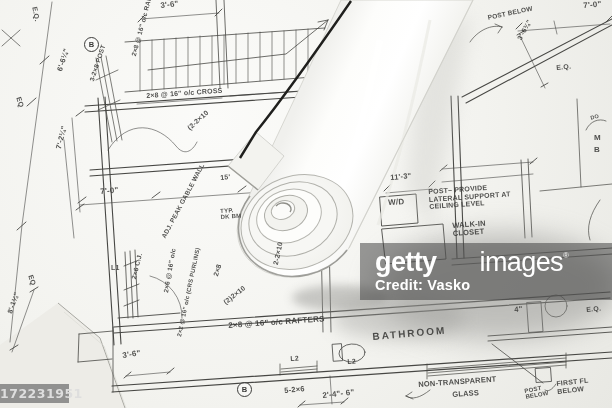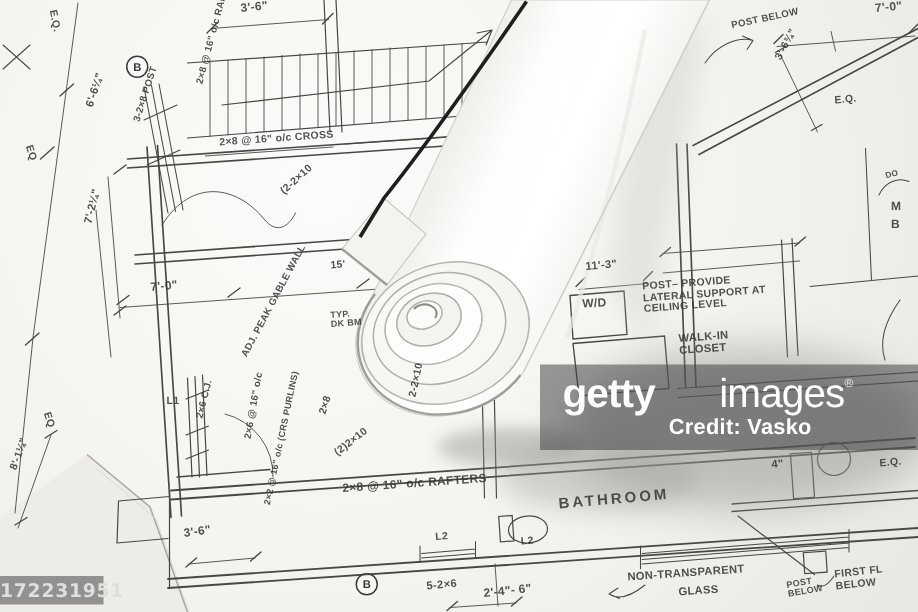--- a/index.html
+++ b/index.html
@@ -22,21 +22,21 @@
   }
   .wm{
     position:absolute;left:360px;top:243px;width:252px;height:57px;
     background:rgba(62,62,62,.52);color:#ffffff;box-sizing:border-box;
     padding:5px 0 0 15px;
   }
   .wm-brand{font-size:27px;line-height:1.05;letter-spacing:-.6px;}
   .wm-brand .bold{font-weight:700;}
   .wm-brand .light{font-weight:400;margin-left:43px;}
   .wm-reg{font-size:8px;vertical-align:13px;opacity:.9;}
-  .wm-credit{font-size:14.5px;font-weight:700;margin-top:1px;letter-spacing:.2px;text-align:center;}
+  .wm-credit{font-size:14.5px;font-weight:700;margin-top:1px;letter-spacing:.2px;}
   .idb{
     position:absolute;left:0;top:384px;width:69px;height:19px;
     background:rgba(125,125,125,.82);color:#dedede;
     font:700 12.5px "DejaVu Sans",sans-serif;text-align:right;line-height:19px;letter-spacing:.5px;
   }
 </style>
 </head>
 <body>
 
 <div id="stage">

